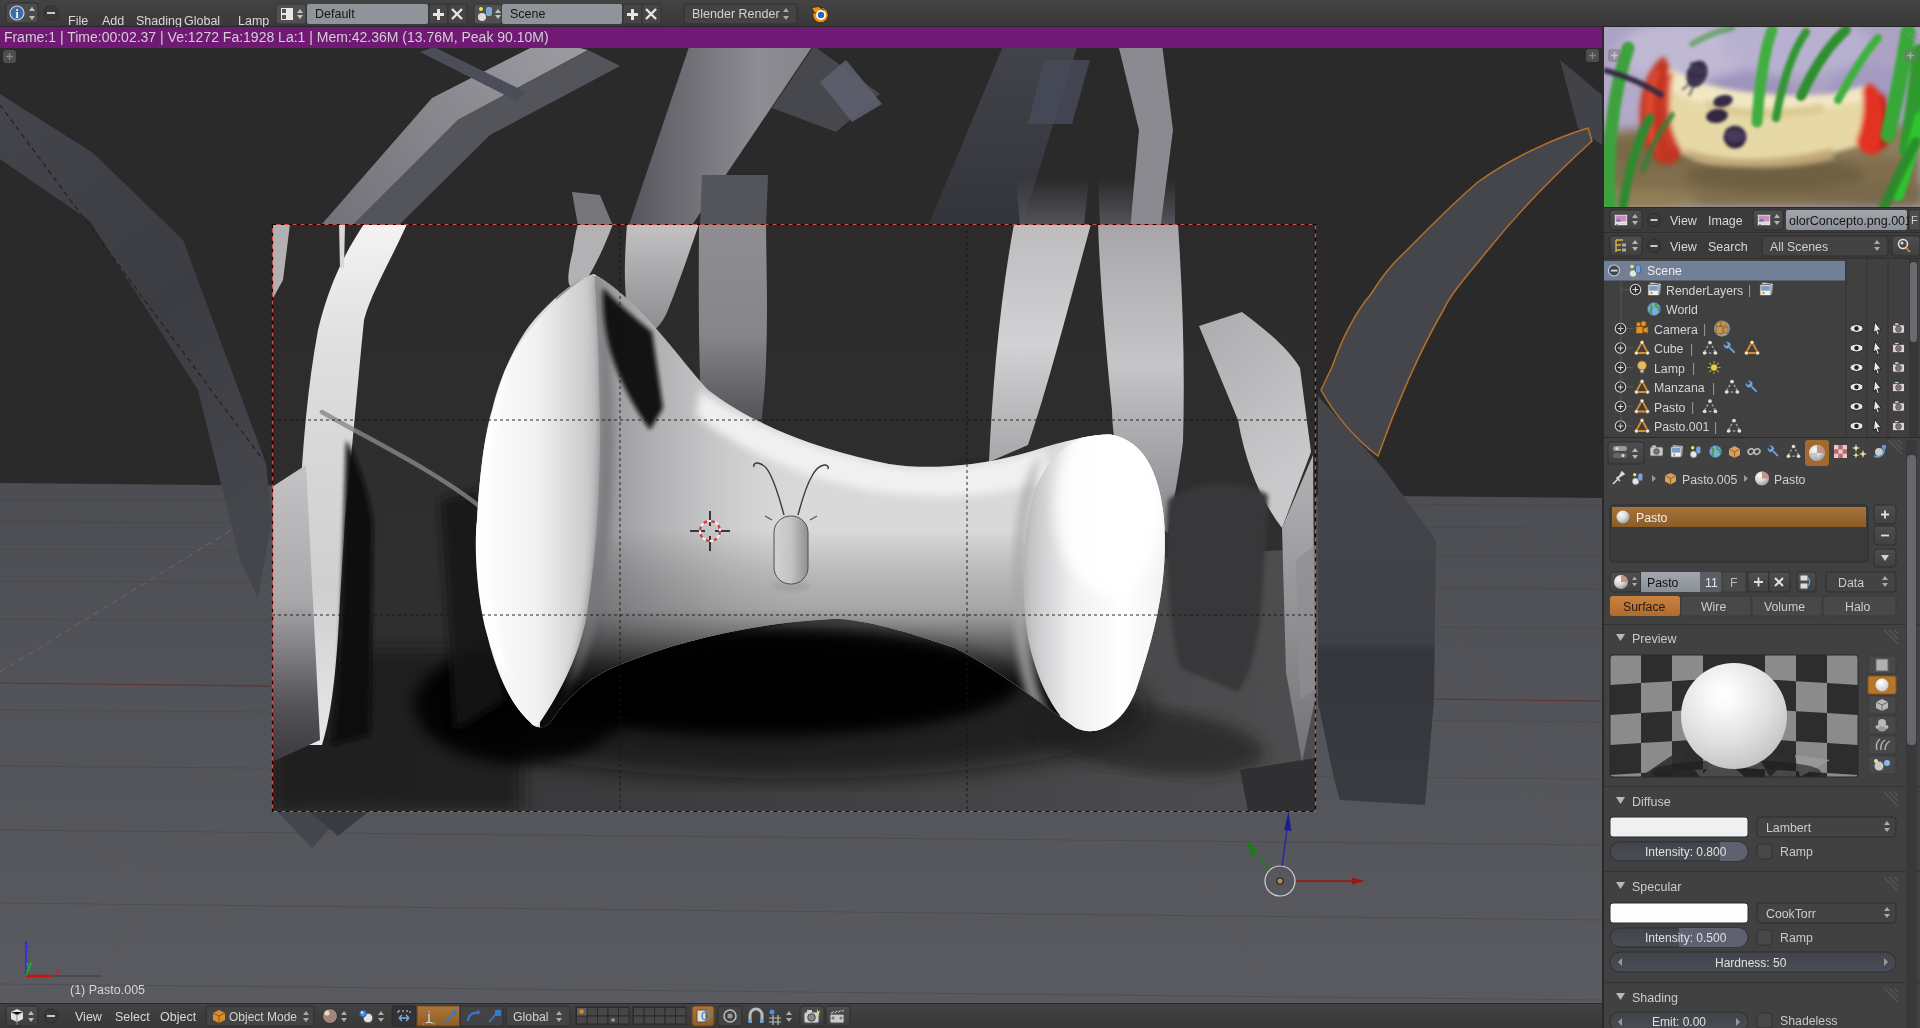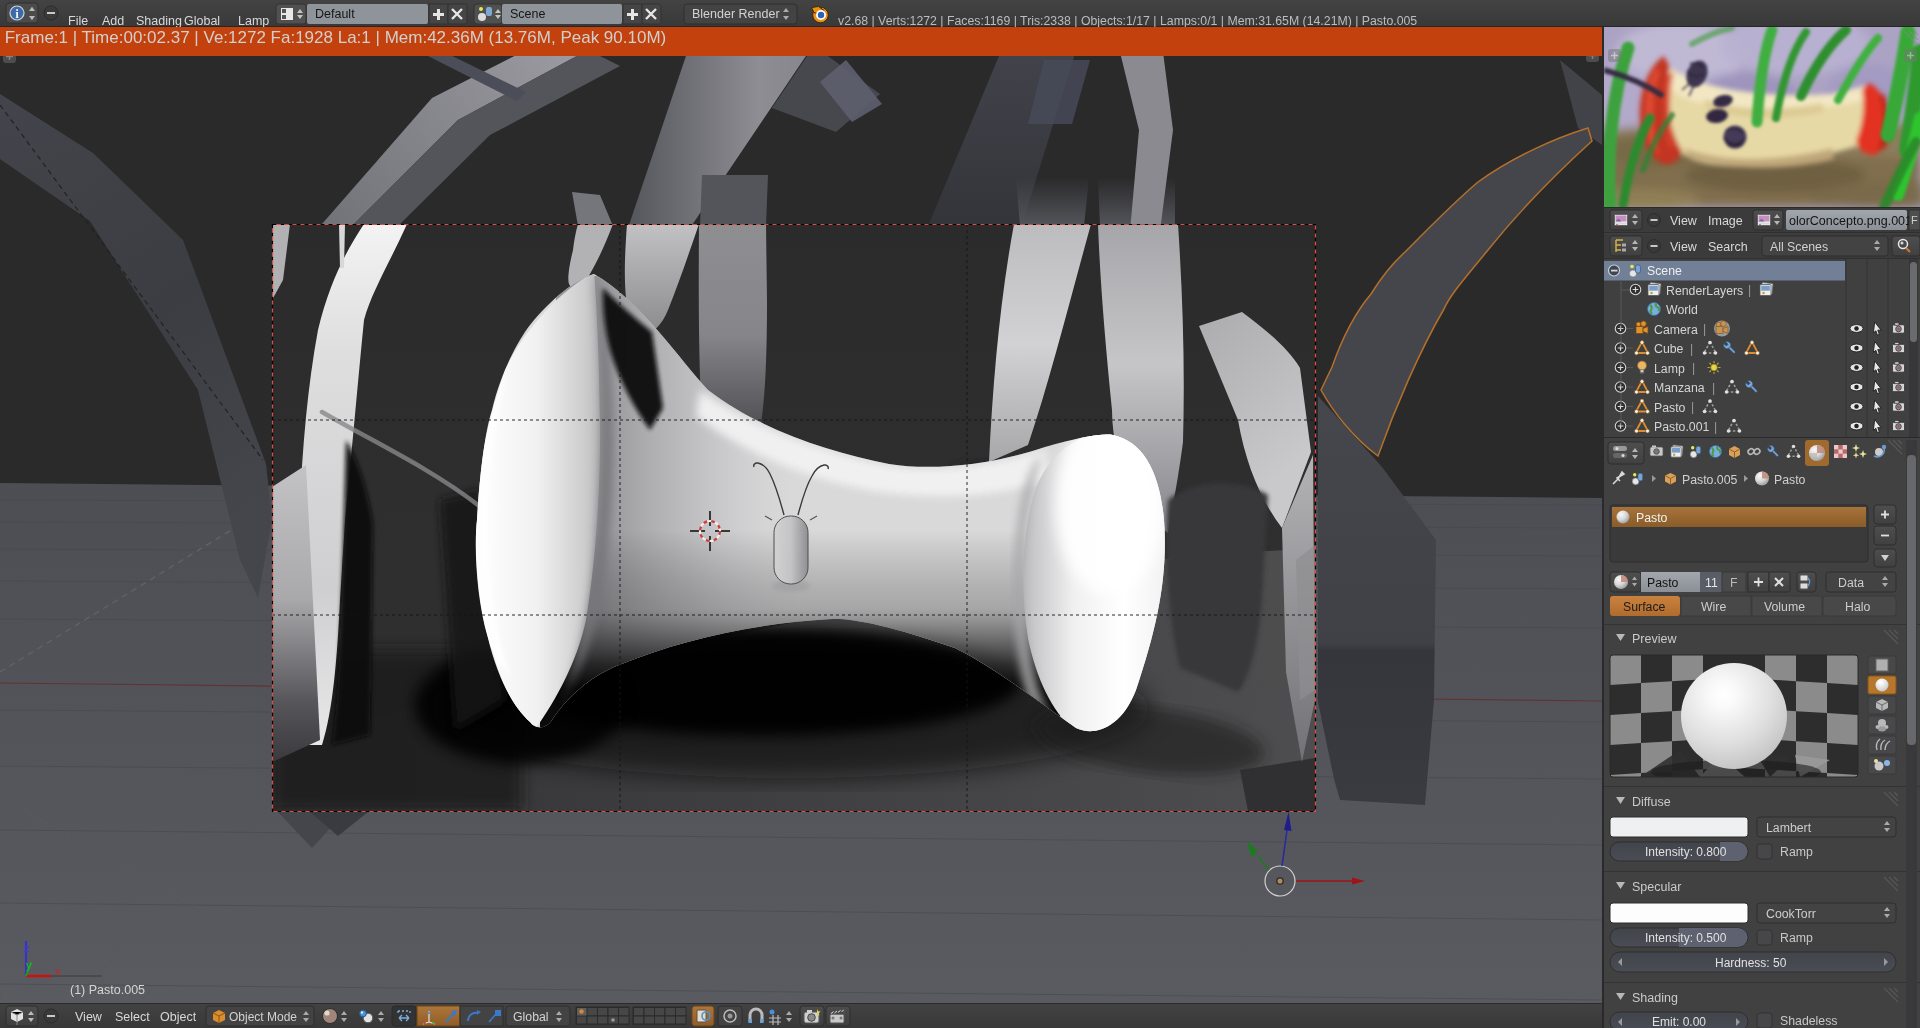--- a/index.html
+++ b/index.html
@@ -1,21 +1,21 @@
 <!DOCTYPE html>
 <html><head>
 <meta charset="utf-8">
 <style>
 html,body{margin:0;padding:0;width:1920px;height:1028px;overflow:hidden;background:#2a2a2a;
 font-family:"Liberation Sans",sans-serif;}
 *{box-sizing:border-box;}
 .abs{position:absolute;}
 #hdr{position:absolute;left:0;top:0;width:1920px;height:27px;background:linear-gradient(#434343,#393939);border-bottom:1px solid #262626;}
 .menu{position:absolute;top:8px;height:26px;line-height:26px;color:#d9d9d9;font-size:12.5px;}
-#info{position:absolute;left:0;top:27px;width:1602px;height:29px;background:#c2410c;color:#d0d0d0;font-size:17px;line-height:21px;z-index:6;}
+#info{position:absolute;left:0;top:27px;width:1602px;height:21px;background:#701a75;color:#d0d0d0;font-size:14px;line-height:21px;z-index:6;}
 #vp{position:absolute;left:0;top:27px;width:1602px;height:976px;background:#2a2a2b;}
 #bhdr{position:absolute;left:0;top:1003px;width:1602px;height:25px;background:linear-gradient(#424242,#383838);border-top:1px solid #2b2b2b;}
 #rpanel{position:absolute;left:1604px;top:27px;width:316px;height:1001px;background:#404041;}
 </style>
 </head>
 <body>
 
 <div id="hdr">
  <svg class="abs" style="left:0;top:0" width="880" height="27">
 
@@ -64,21 +64,20 @@
    <path d="M1.5,1.5 L8.5,0.5 L14,4.5 L10,8.5 L4,6.5 Z" fill="#ef8f10" stroke="#3a2a10" stroke-width="1" stroke-linejoin="round"></path>
    <circle cx="11" cy="9" r="5" fill="#fff"></circle>
    <circle cx="11" cy="9" r="3.2" fill="#2a62b8"></circle>
   </g>
  </svg>
  <span class="menu" style="left:68px">File</span>
  <span class="menu" style="left:102px">Add</span>
  <span class="menu" style="left:136px">Shading</span>
  <span class="menu" style="left:184px">Global</span>
  <span class="menu" style="left:238px">Lamp</span>
- <span class="menu" style="left:838px;color:#bcbcbc;font-size:12.3px">v2.68 | Verts:1272 | Faces:1169 | Tris:2338 | Objects:1/17 | Lamps:0/1 | Mem:31.65M (14.21M) | Pasto.005</span>
 </div>
 <div id="info">&nbsp;Frame:1 | Time:00:02.37 | Ve:1272 Fa:1928 La:1 | Mem:42.36M (13.76M, Peak 90.10M)</div>
 
 <div id="vp">
 <svg width="1602" height="976" viewBox="0 27 1602 976">
 <defs>
  <linearGradient id="floorG" x1="0" y1="483" x2="0" y2="1003" gradientUnits="userSpaceOnUse">
   <stop offset="0" stop-color="#4d4e53"></stop>
           <stop offset="1" stop-color="#5a5b60"></stop>
  </linearGradient>

